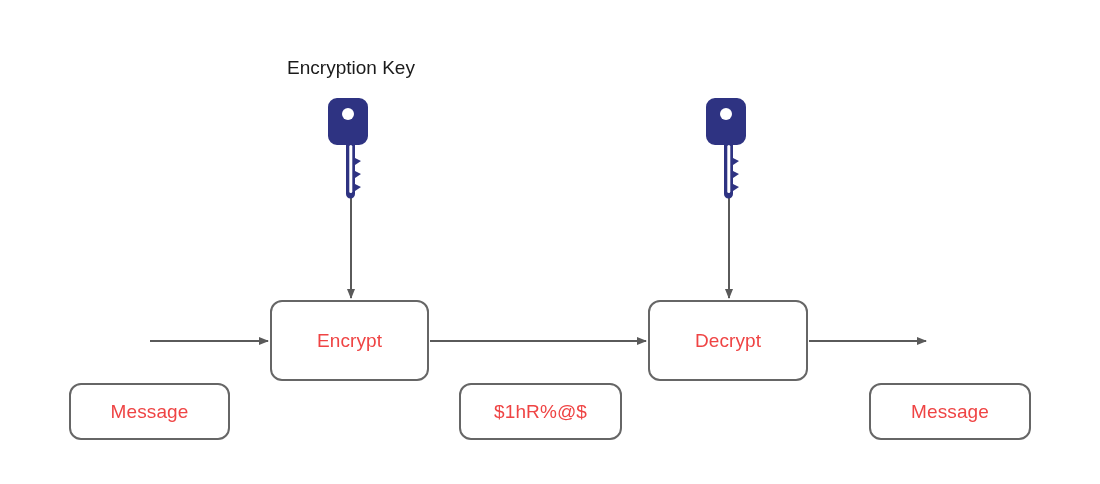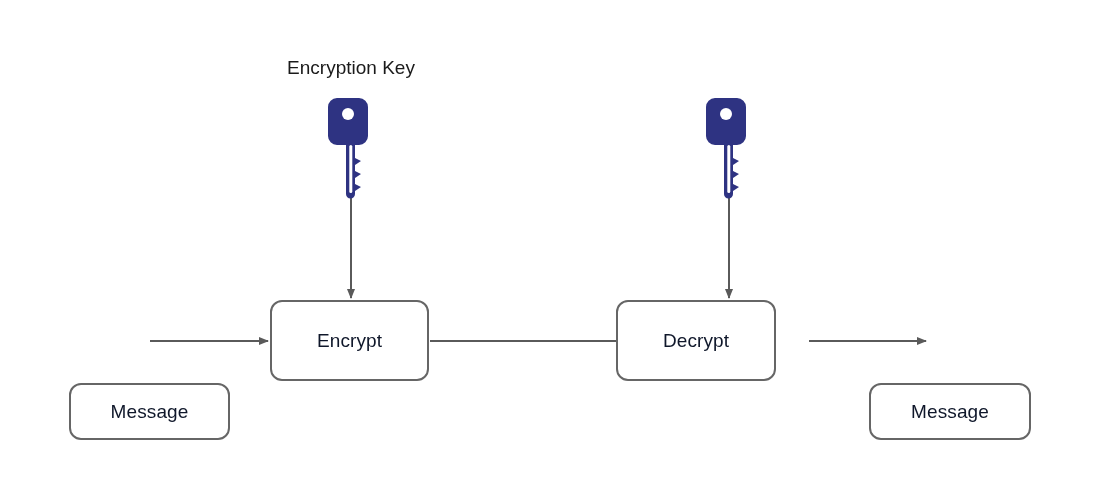--- a/index.html
+++ b/index.html
@@ -26,28 +26,28 @@
   }
   .node-box {
     position: absolute;
     box-sizing: border-box;
     border: 2px solid #666666;
     border-radius: 12px;
     background: #ffffff;
     display: flex;
     align-items: center;
     justify-content: center;
-    color: #0f172a;
+    color: #ef4444;
     font-size: 19px;
     font-family: "Liberation Sans", sans-serif;
     letter-spacing: 0.1px;
     white-space: nowrap;
   }
   .box-encrypt { left: 270px; top: 300px; width: 159px; height: 81px; }
-  .box-decrypt { left: 616px; top: 300px; width: 160px; height: 81px; text-align: right; }
+  .box-decrypt { left: 648px; top: 300px; width: 160px; height: 81px; text-align: right; }
   .box-message-in  { left: 69px;  top: 383px; width: 161px; height: 57px; }
   .box-cipher      { left: 459px; top: 383px; width: 163px; height: 57px; }
   .box-message-out { left: 869px; top: 383px; width: 162px; height: 57px; }
 
   .key-label {
     position: absolute;
     text-align: center;
     color: #1a1a1a;
     font-size: 19px;
     font-family: "Liberation Sans", sans-serif;
@@ -109,16 +109,17 @@
     <circle cx="20" cy="16" r="6" fill="#ffffff"></circle>
     <rect x="21.3" y="47" width="3" height="48" rx="1.5" fill="#ffffff"></rect>
   </svg>
 
   <div class="node-box box-encrypt">Encrypt</div>
 
   <div class="node-box box-decrypt">Decrypt</div>
 
   <div class="node-box box-message-in">Message</div>
 
+  <div class="node-box box-cipher">$1hR%@$</div>
 
   <div class="node-box box-message-out">Message</div>
 
 </div>
 
 </body></html>

